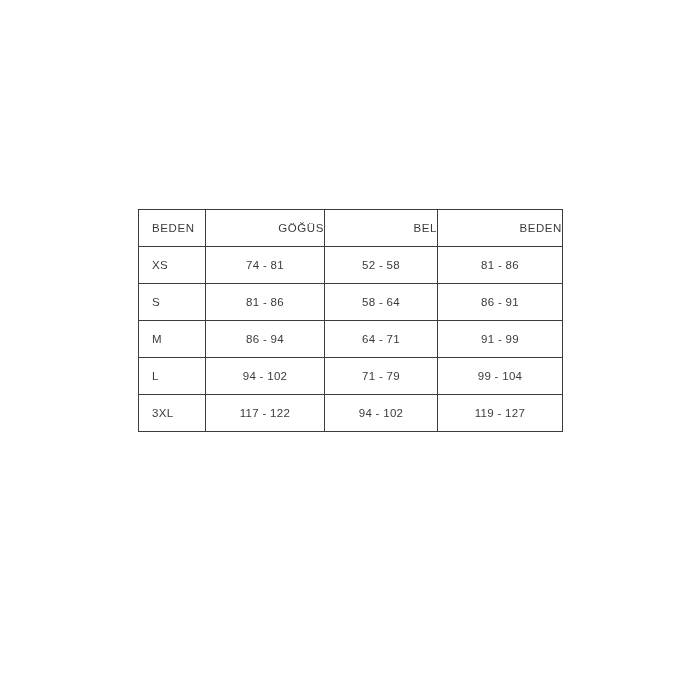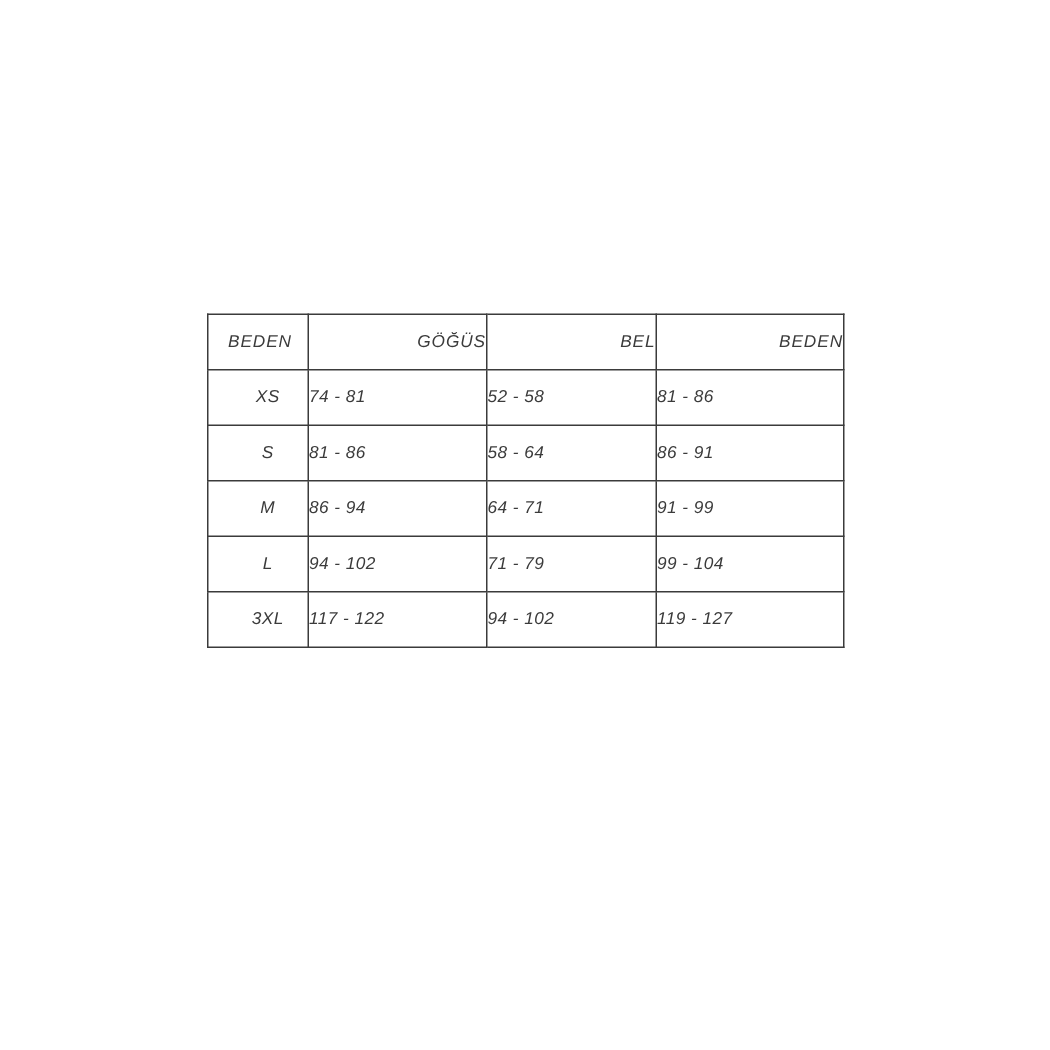--- a/index.html
+++ b/index.html
@@ -17,21 +17,20 @@
   .table-wrap {
     position: absolute;
     left: 138px;
     top: 209px;
     width: 424px;
   }
   table.size-table {
     border-collapse: collapse;
     width: 100%;
     table-layout: fixed;
-    font-style: italic;
   }
   table.size-table td,
   table.size-table th {
     border: 1px solid #3b3b3b;
     padding: 0;
     height: 36px;
     vertical-align: middle;
     color: #3b3b3b;
     font-weight: normal;
   }
@@ -54,24 +53,25 @@
   }
   thead th.center {
     text-align: right;
   }
   tbody td {
     font-size: 11.5px;
     color: #3b3b3b;
     letter-spacing: 0.3px;
   }
   tbody td.left {
-    text-align: center;
+    text-align: left;
     padding-left: 13px;
   }
   tbody td.center {
+    text-align: center;
   }
 </style>
 </head>
 <body>
 
 <div class="table-wrap">
   <table class="size-table">
     <colgroup>
       <col class="c0">
       <col class="c1">

